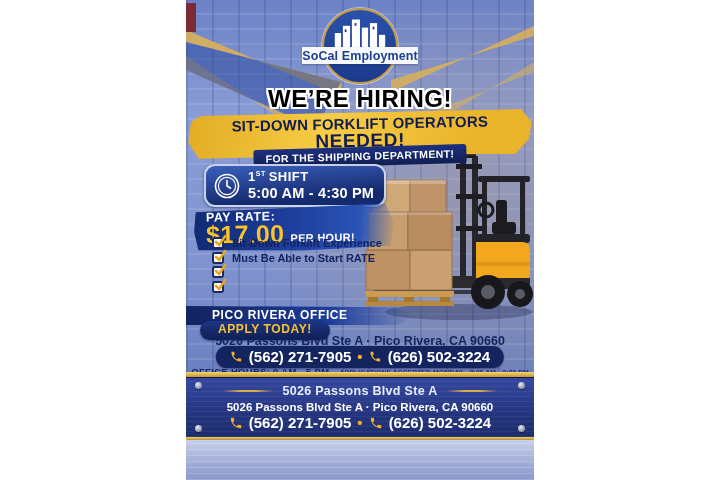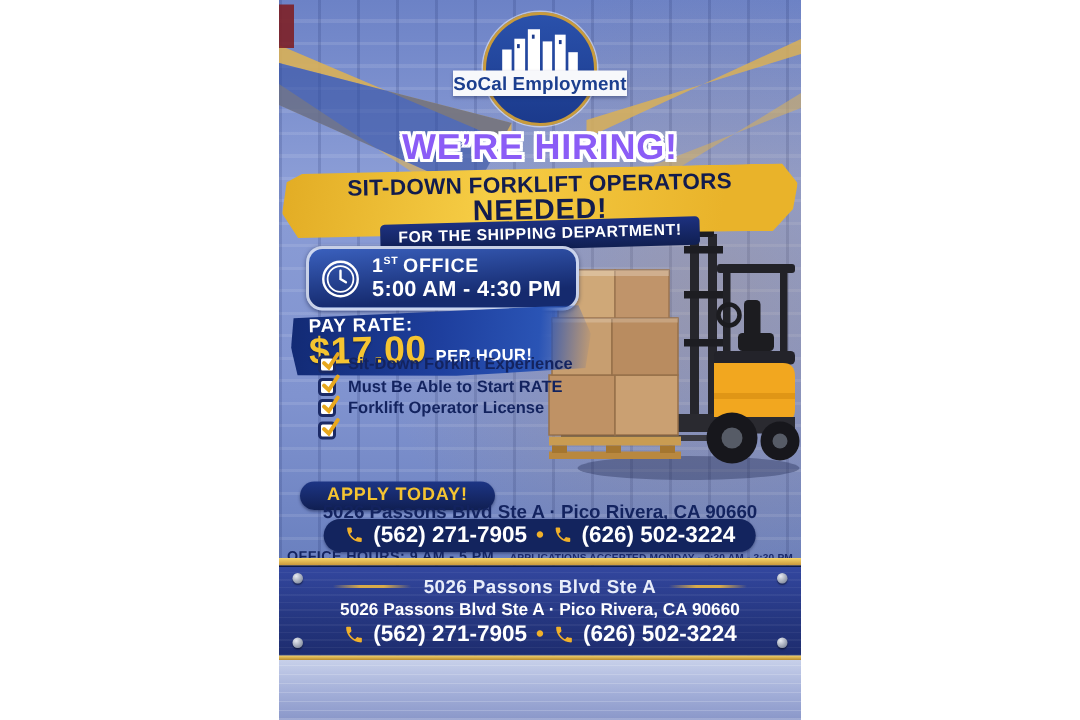--- a/index.html
+++ b/index.html
@@ -25,21 +25,21 @@
     border-radius:50%; border:2px solid #c89b3c; background:linear-gradient(180deg,#2a51ab,#1b3a8c);
     overflow:hidden; box-shadow:0 0 0 1px rgba(255,255,255,.5); }
   .skyline { position:absolute; left:9px; top:7px; width:54px; height:32px; }
   .logo-band { position:absolute; top:39px; left:0; right:0; height:17px; background:#f7f8fb;
     display:flex; align-items:center; justify-content:center;
     box-shadow:0 1px 2px rgba(20,30,70,.35); }
   .logo-band span { font-size:12.5px; font-weight:700; color:#1c3f8f; white-space:nowrap; letter-spacing:.1px; }
 
   
   .headline { position:absolute; top:85px; left:0; right:0; text-align:center;
-    font-size:24px; font-weight:900; color:#8b5cf6; letter-spacing:.5px;
+    font-size:24px; font-weight:900; color:#000000; letter-spacing:.5px;
     text-shadow:-2px -2px 0 #fff, 2px -2px 0 #fff, -2px 2px 0 #fff, 2px 2px 0 #fff,
                  0 -2px 0 #fff, 0 2px 0 #fff, -2px 0 0 #fff, 2px 0 0 #fff; }
 
   .role-band { position:absolute; top:112px; left:2px; right:2px; padding:3px 6px 5px; text-align:center;
     background:linear-gradient(100deg,#e2ac24,#f6cd45 40%,#e9b32a 85%);
     clip-path:polygon(1% 14%, 4% 2%, 97% 0%, 100% 30%, 99% 68%, 95% 100%, 45% 96%, 3% 97%, 0% 60%);
     transform:rotate(-1.1deg); }
   .role-l1 { font-size:15px; font-weight:900; color:#121c4e; letter-spacing:.2px; white-space:nowrap; }
   .role-l2 { font-size:19px; font-weight:900; color:#121c4e; letter-spacing:.6px; margin-top:-2px; }
 
@@ -213,21 +213,21 @@
     <div class="dept">FOR THE SHIPPING DEPARTMENT!</div>
 
     <div class="shift-wrap">
       <div class="shift-box">
         <svg class="clock" viewBox="0 0 26 26">
           <circle cx="13" cy="13" r="11.5" fill="none" stroke="#fff" stroke-width="1.6"></circle>
           <circle cx="13" cy="13" r="8.6" fill="none" stroke="#fff" stroke-width="1.2"></circle>
           <path d="M13 7.5 v5.5 l3.6 2.2" fill="none" stroke="#fff" stroke-width="1.6" stroke-linecap="round"></path>
         </svg>
         <div class="shift-text">
-          <div class="shift-title"><span>1</span><sup>ST</sup><span class="sw">OFFICE</span></div>
+          <div class="shift-title"><span>1</span><sup>ST</sup><span class="sw">SHIFT</span></div>
           <div class="shift-hours">5:00 AM - 4:30 PM</div>
         </div>
       </div>
       <div class="days-pill">(MONDAY - FRIDAY)</div>
     </div>
 
     <div class="pay-band">
       <div class="pay-label">PAY RATE:</div>
       <div class="pay-row">
         <span class="pay-amount">$17.00</span>
@@ -251,31 +251,31 @@
             </svg>
           </span>
         <span class="req-label">Must Be Able to Start RATE</span>
       </li>
       <li class="req">
         <span class="cbx">
             <svg class="check" viewBox="0 0 13 13">
               <path d="M2 7 l3.2 3 6-9" fill="none" stroke="#e8a81e" stroke-width="2.6" stroke-linecap="round"></path>
             </svg>
           </span>
-        <span class="req-label">Forklift Operator License</span>
       </li>
       <li class="req">
         <span class="cbx">
             <svg class="check" viewBox="0 0 13 13">
               <path d="M2 7 l3.2 3 6-9" fill="none" stroke="#e8a81e" stroke-width="2.6" stroke-linecap="round"></path>
             </svg>
           </span>
       </li>
     </ul>
 
+    <div class="pico-band">PICO RIVERA OFFICE</div>
     <div class="apply-pill">APPLY TODAY!</div>
     <div class="office-address">5026 Passons Blvd Ste A · Pico Rivera, CA 90660</div>
 
     <div class="phone-pill">
       <svg class="ph" viewBox="0 0 24 24">
           <path d="M6.6 10.8c1.5 2.9 3.7 5.1 6.6 6.6l2.2-2.2c.3-.3.7-.4 1-.2 1.1.4 2.3.6 3.6.6.6 0 1 .4 1 1V20c0 .6-.4 1-1 1C10.8 21 3 13.2 3 4c0-.6.4-1 1-1h3.5c.6 0 1 .4 1 1 0 1.2.2 2.4.6 3.6.1.3 0 .7-.2 1l-2.3 2.2z" fill="#f0b02a"></path>
         </svg>
       <span>(562) 271-7905</span>
       <span class="sep">•</span>
       <svg class="ph" viewBox="0 0 24 24">

